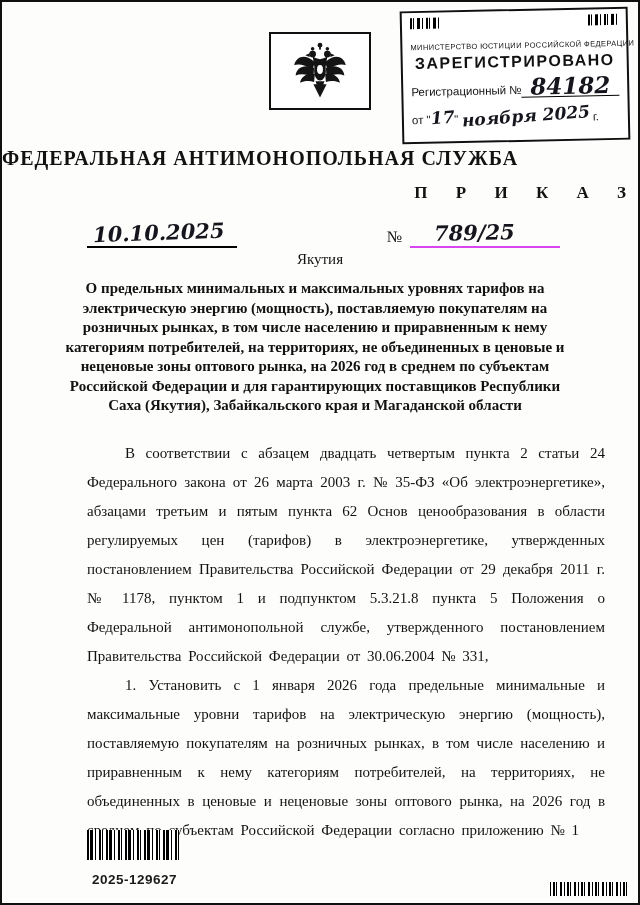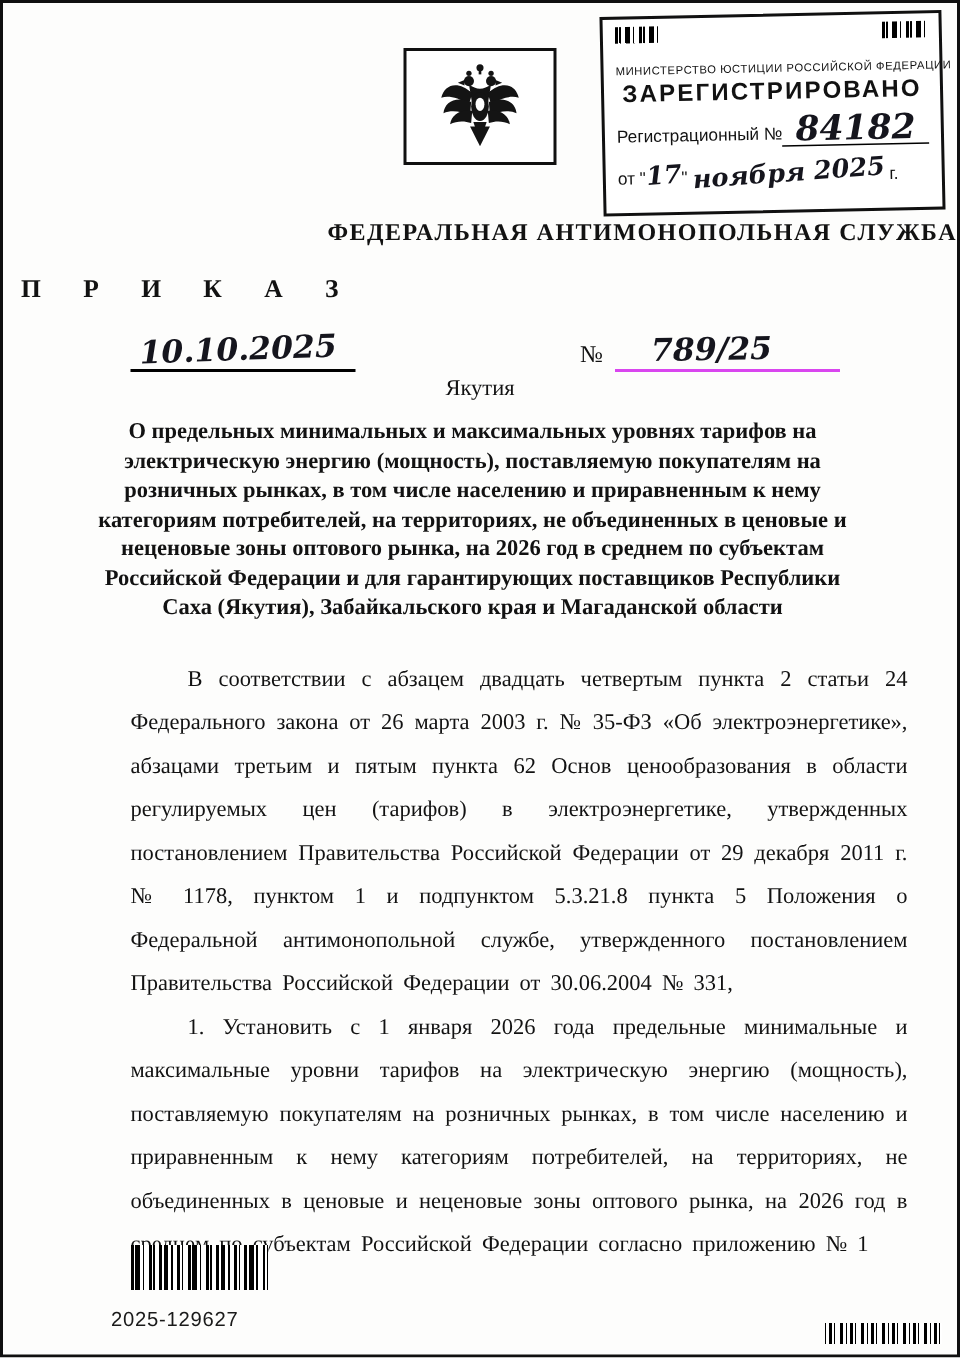--- a/index.html
+++ b/index.html
@@ -53,25 +53,25 @@
   .hw {
     font-family:"DejaVu Serif", serif;
     font-style:italic; font-weight:bold;
     color:#15151d;
   }
   .stamp-date-row .hw { font-size:17px; display:inline-block; transform:rotate(-3deg); }
 
   
   .org-title {
     position:absolute; top:145px; left:0; width:100%;
-    text-align:right; font-weight:bold; font-size:16px; letter-spacing:1px;
+    text-align:left; font-weight:bold; font-size:20px; letter-spacing:1px;
   }
   .doc-type {
     position:absolute; top:181px; left:0; width:100%;
-    text-align:left; font-weight:bold; font-size:17px;
+    text-align:right; font-weight:bold; font-size:17px;
     letter-spacing:12px; text-indent:12px;
   }
 
   
   .dateline {
     position:absolute; top:214px; left:85px; right:78px; height:32px;
     display:flex; justify-content:space-between; align-items:flex-end;
   }
   .date-field {
     width:150px; height:32px; border-bottom:2px solid #000; position:relative;
@@ -111,23 +111,23 @@
   
   .barcode-main {
     position:absolute; left:85px; bottom:43px;
     width:92px; height:30px;
     background:repeating-linear-gradient(90deg,
       #000 0 2px, #fff 2px 3px, #000 3px 6px, #fff 6px 8px,
       #000 8px 9px, #fff 9px 12px, #000 12px 14px, #fff 14px 15px,
       #000 15px 16px, #fff 16px 19px);
   }
   .doc-code {
-    position:absolute; left:72px; bottom:16px;
+    position:absolute; left:90px; bottom:16px;
     font-family:"Liberation Sans", sans-serif;
-    font-size:13.5px; letter-spacing:.5px; color:#1a1a1a;
+    font-size:13.5px; letter-spacing:.5px; color:#1a1a1a;font-weight:bold;
   }
   .barcode-small {
     position:absolute; right:10px; bottom:7px;
     width:78px; height:14px;
     background:repeating-linear-gradient(90deg,
       #000 0 1px, #fff 1px 3px, #000 3px 5px, #fff 5px 6px,
       #000 6px 7px, #fff 7px 10px, #000 10px 12px, #fff 12px 14px);
   }
 </style>
 </head>

